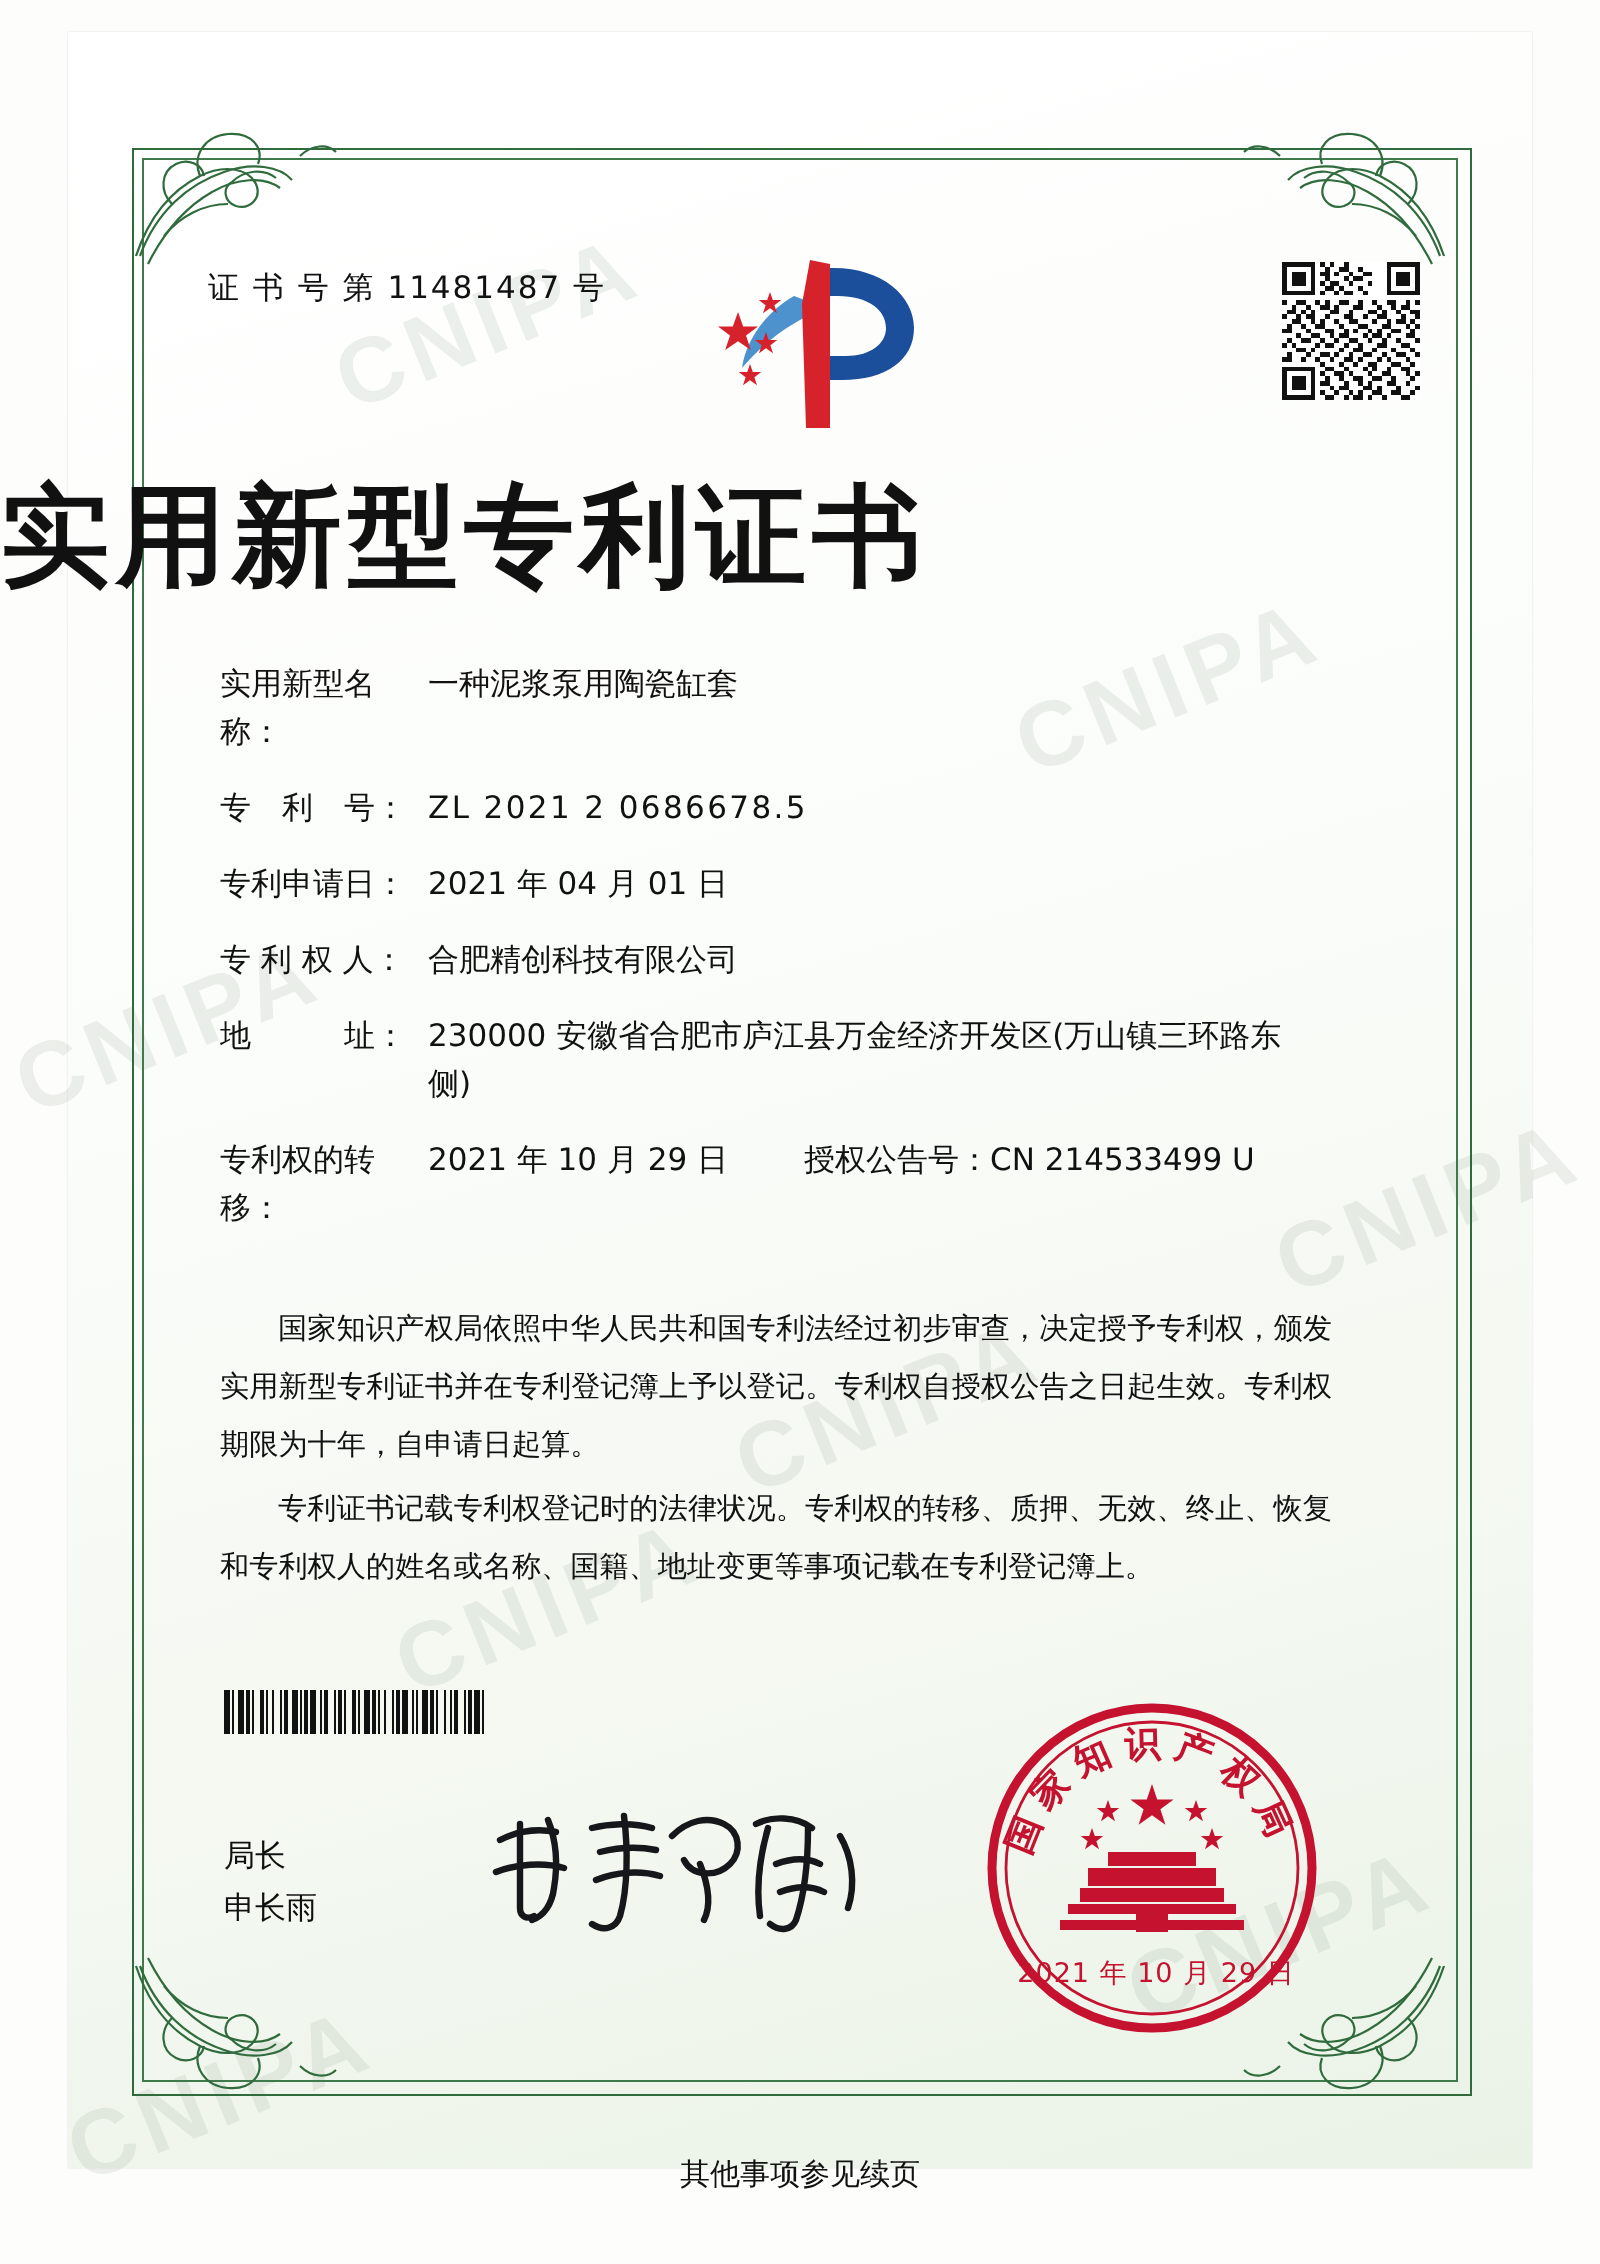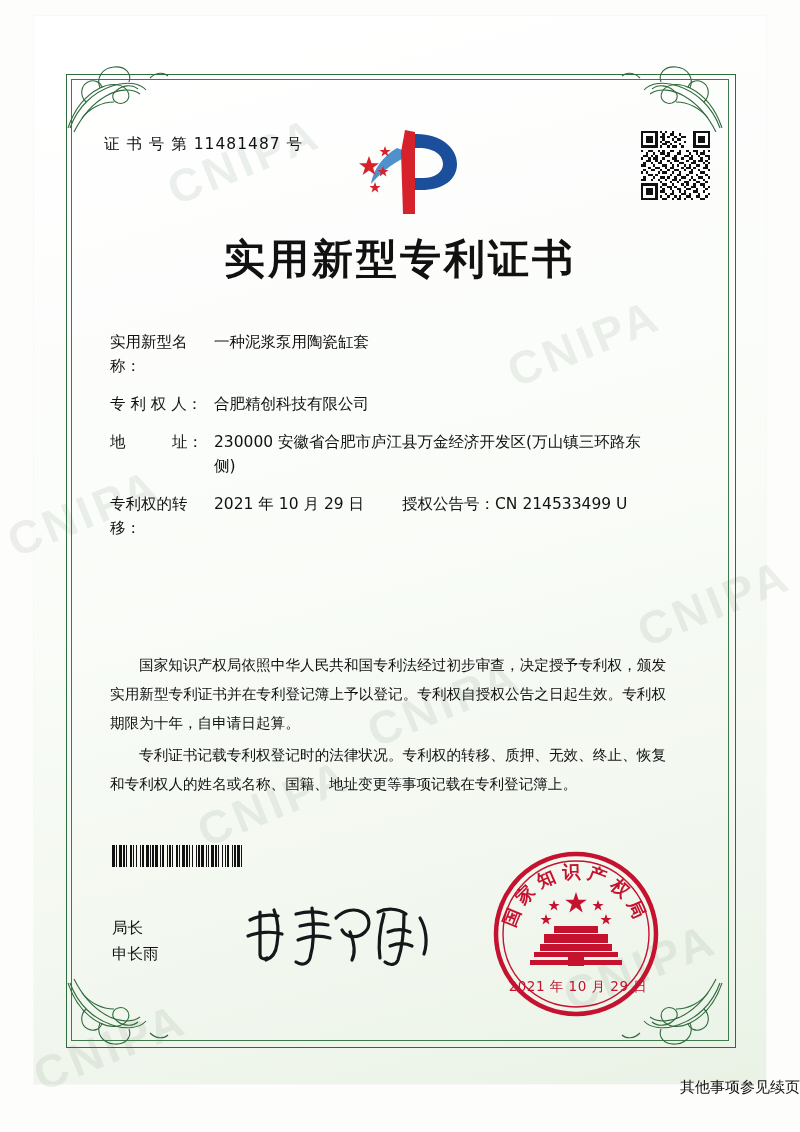--- a/index.html
+++ b/index.html
@@ -99,22 +99,21 @@
   .logo {
     position: absolute;
     left: 345px; top: 126px;
     width: 120px; height: 92px;
   }
 
   .title {
     position: absolute;
     left: 0; right: 0;
     top: 232px;
-    text-align: center;
-    font-size: 41px;
+    font-size: 55px;
     font-weight: 700;
     letter-spacing: 3px;
     color: #111;
     font-family: "DejaVu Sans", "Liberation Sans", sans-serif;
   }
 
   
   .fields {
     position: absolute;
     left: 110px; top: 330px;
@@ -214,21 +213,21 @@
     top: 1032px;
     text-align: center;
     font-size: 14.5px;
     color: #111;
     font-family: "DejaVu Sans", "Liberation Sans", sans-serif;
   }
   .footnote {
     position: absolute;
     left: 0; right: 0;
     top: 1078px;
-    text-align: right;
+    text-align: center;
     font-size: 15px;
     color: #111;
     font-family: "DejaVu Sans", "Liberation Sans", sans-serif;
   }
 </style>
 </head>
 <body>
 
 <div class="page">
   <div class="paper">
@@ -524,20 +523,26 @@
     </svg>
   </div>
 
   <div class="title">实用新型专利证书</div>
 
   <div class="fields">
     <div class="row">
       <span class="lbl">实用新型名称：</span><span class="val">一种泥浆泵用陶瓷缸套</span>
     </div>
     <div class="row">
+      <span class="lbl">专　利　号：</span><span class="val mono">ZL 2021 2 0686678.5</span>
+    </div>
+    <div class="row">
+      <span class="lbl">专利申请日：</span><span class="val">2021 年 04 月 01 日</span>
+    </div>
+    <div class="row">
       <span class="lbl">专 利 权 人：</span><span class="val">合肥精创科技有限公司</span>
     </div>
     <div class="row addr">
       <span class="lbl">地　　　址：</span><span class="val">230000 安徽省合肥市庐江县万金经济开发区(万山镇三环路东侧)</span>
     </div>
     <div class="row pub">
       <span class="lbl">专利权的转移：</span><span class="val">2021 年 10 月 29 日</span><span class="seg2"><span class="lbl2">授权公告号：</span><span class="val">CN 214533499 U</span></span>
     </div>
   </div>
 

